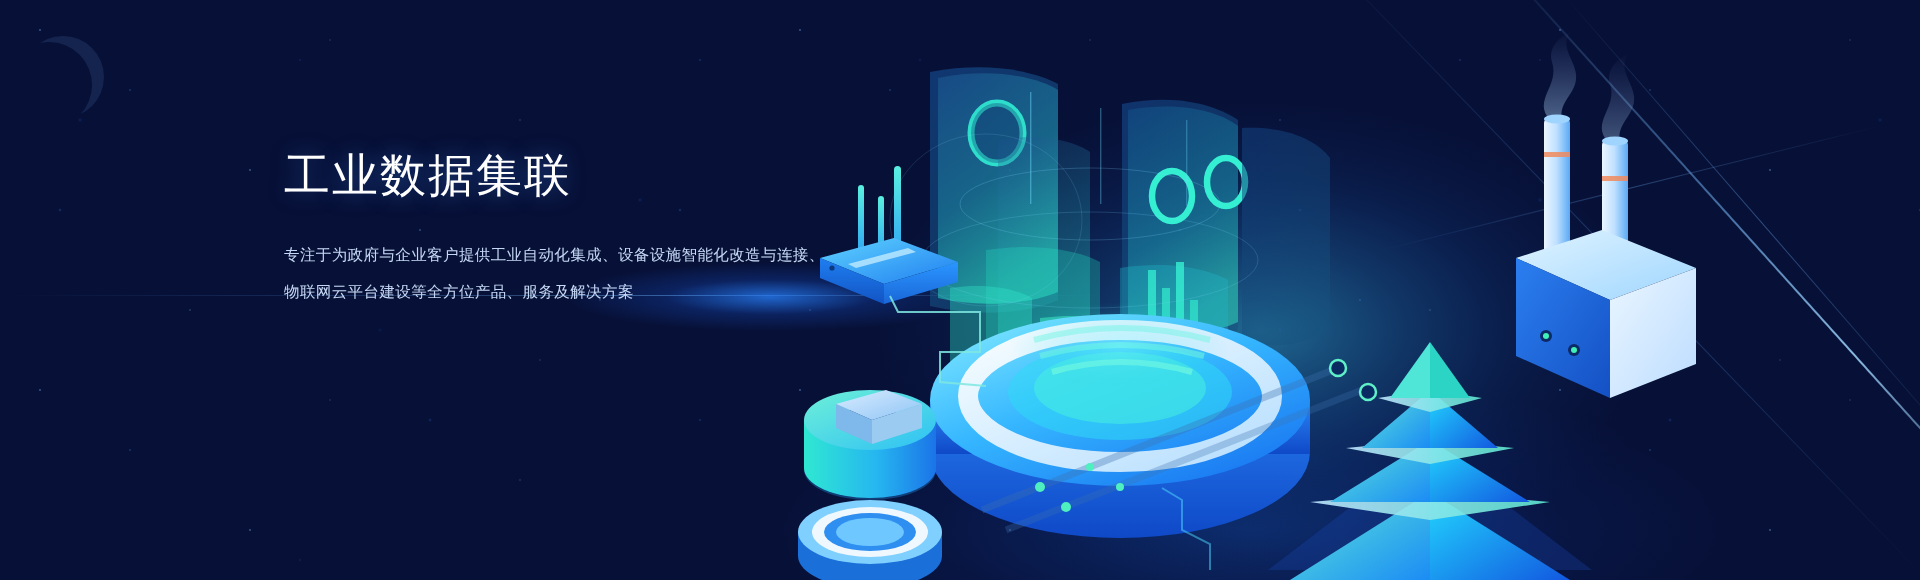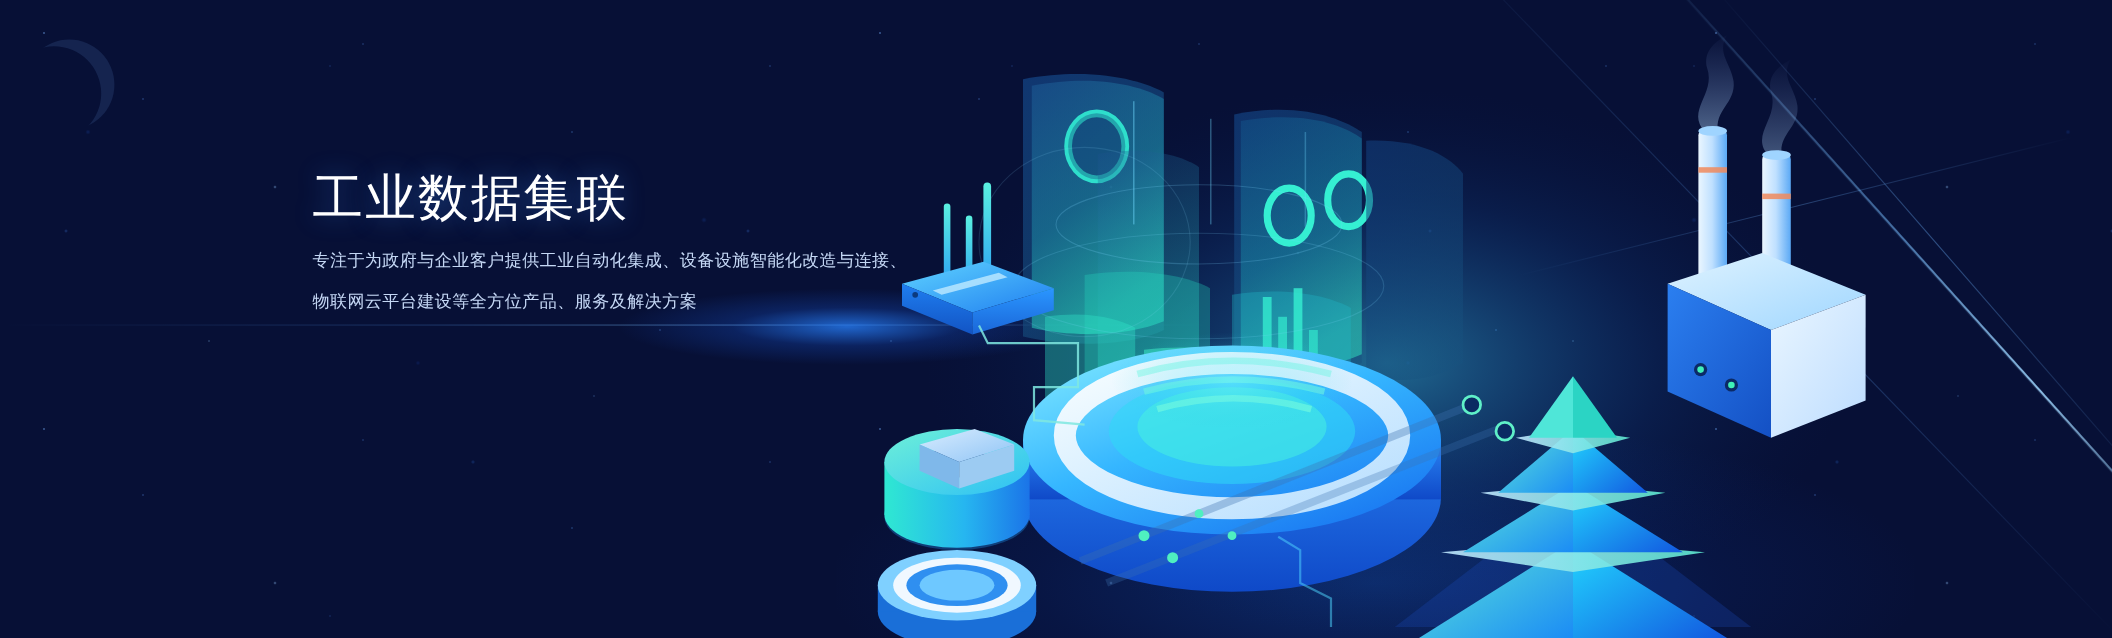--- a/index.html
+++ b/index.html
@@ -105,23 +105,24 @@
   
   .copy { position:absolute; left:284px; top:150px; width:640px; z-index:40; }
   .headline {
     color:#ffffff;
     font-size:46px;
     line-height:58px;
     font-weight:400;
     letter-spacing:2px;
     text-shadow:0 0 22px rgba(60,140,255,.45);
     white-space:nowrap;
+    font-family:Liberation Mono, monospace;
   }
   .subcopy {
-    margin-top:16px;
+    margin-top:33px;
     color:#cfe2ff;
     font-size:15.5px;
     line-height:27px;
     letter-spacing:.4px;
     opacity:.95;
     white-space:nowrap;
   }
 
   
   .scene { position:absolute; left:790px; top:0; width:1130px; height:580px; z-index:20; }

